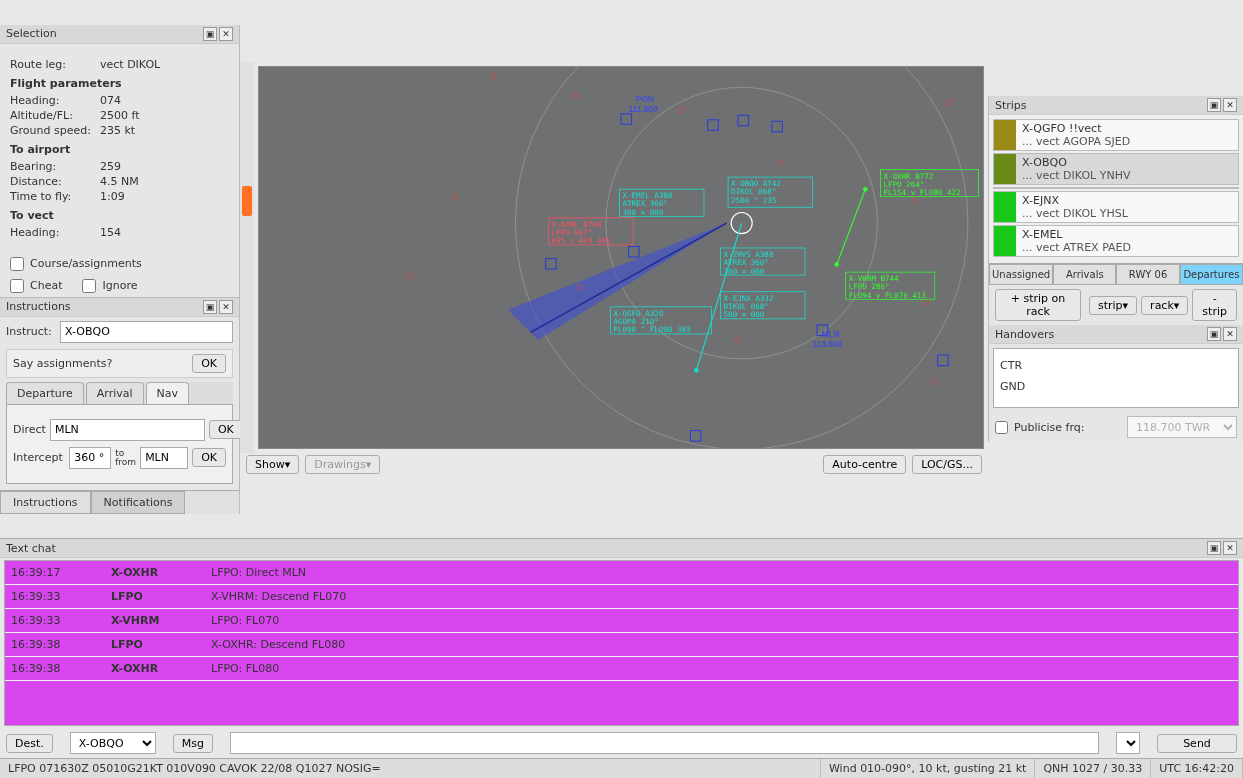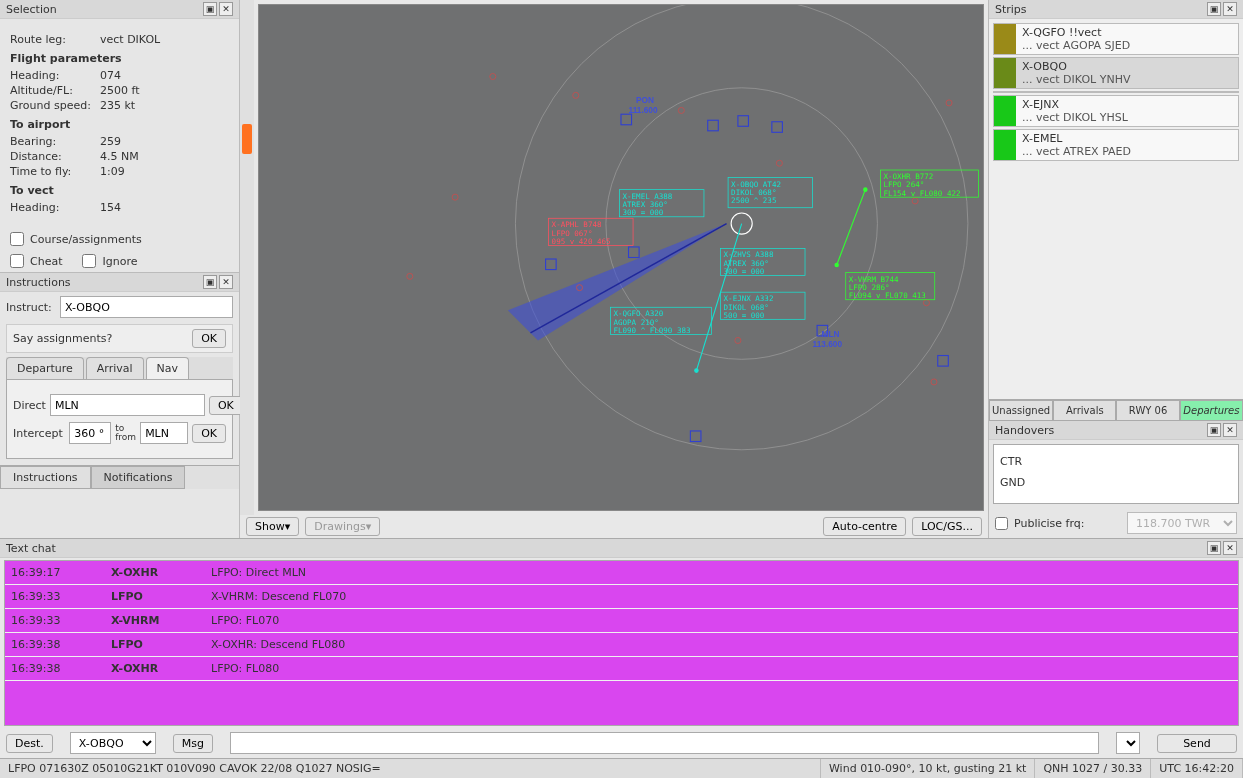--- a/index.html
+++ b/index.html
@@ -1,21 +1,21 @@
 <!DOCTYPE html>
 <html><head>
 <meta charset="utf-8">
 <style>
 * { box-sizing: border-box; margin: 0; padding: 0; font-family: "DejaVu Sans", Arial, sans-serif; }
 body { background: #e8e8e8; font-size: 11px; color: #333; width: 1243px; height: 778px; overflow: hidden; display: flex; flex-direction: column; }
 .row { display: flex; }
 .panel-title { background: #d8d8d8; padding: 2px 6px; font-size: 11px; display: flex; align-items: center; justify-content: space-between; border-bottom: 1px solid #ccc; }
 .panel-ctrls { display: flex; gap: 2px; }
 .panel-btn { width: 14px; height: 14px; border: 1px solid #999; background: #eee; font-size: 9px; display: flex; align-items: center; justify-content: center; cursor: pointer; }
-.main-row { flex: 1; display: flex; min-height: 0; }
+.main-row { flex: 1; display: flex; min-height: 0; align-items: center; }
 .left-col { width: 240px; display: flex; flex-direction: column; border-right: 1px solid #bbb; background: #e6e6e6; }
 .center-col { flex: 1; display: flex; flex-direction: column; min-width: 0; }
 .right-col { width: 255px; display: flex; flex-direction: column; border-left: 1px solid #bbb; background: #e6e6e6; }
 .section { padding: 12px 10px; }
 .section-h { font-weight: bold; margin: 6px 0 4px; }
 .kv { display: flex; margin: 2px 0; }
 .kv .k { width: 90px; }
 .kv .v { }
 input[type=text] { background: #fff; border: 1px solid #aaa; padding: 2px 4px; font-size: 11px; height: 22px; }
 button, .btn { background: #e8e8e8; border: 1px solid #aaa; border-radius: 3px; padding: 2px 8px; font-size: 11px; cursor: pointer; }
@@ -33,21 +33,21 @@
 .radar-wrap { flex: 1; position: relative; background: #6f7071; margin: 4px; border: 1px solid #888; overflow: hidden; }
 .radar-ctrl-row { display: flex; align-items: center; gap: 6px; padding: 2px 6px; }
 .radar-ctrl-row .spacer { flex: 1; }
 .strips-list { flex: 1; overflow: auto; background: #eee; padding: 4px; }
 .strip { display: flex; border: 1px solid #bbb; margin-bottom: 2px; background: #f8f8f8; font-size: 11px; }
 .strip .color { width: 22px; }
 .strip .txt { padding: 2px 6px; flex: 1; }
 .strip .sub { color: #555; }
 .rtabs { display: flex; border-top: 1px solid #aaa; }
 .rtab { flex: 1; text-align: center; padding: 4px 2px; border: 1px solid #aaa; background: #e0e0e0; font-size: 10px; cursor: pointer; }
-.rtab.active { background: #86efac; font-style: italic; }
+.rtab.active { background: #7dd3fc; }
 .handover-body { background: #fff; border: 1px solid #aaa; margin: 4px; padding: 6px; min-height: 60px; }
 .freq-row { display: flex; align-items: center; gap: 6px; padding: 4px 6px; }
 .inst-note-tabs { display: flex; border-top: 1px solid #aaa; background: #e0e0e0; }
 .inst-note-tabs .tab2 { padding: 4px 12px; border: 1px solid #aaa; background: #e0e0e0; cursor: pointer; }
 .inst-note-tabs .tab2.sel { background: #d0d0d0; }
 .chat-panel { border-top: 1px solid #aaa; display: flex; flex-direction: column; height: 220px; }
 .chat-list { flex: 1; background: #d946ef; border: 1px solid #aaa; margin: 2px 4px; overflow: auto; }
 .chat-row { display: flex; padding: 5px 6px; border-bottom: 1px solid #f0f0f0; }
 .chat-row .t { width: 100px; }
 .chat-row .who { width: 100px; font-weight: bold; }
@@ -329,20 +329,27 @@
             <div class="sub">... vect ATREX  PAED</div>
           </div>
         </div>
       </div>
     <div class="rtabs" id="rtabs">
         <div class="rtab">Unassigned</div>
         <div class="rtab">Arrivals</div>
         <div class="rtab">RWY 06</div>
         <div class="rtab active">Departures</div>
       </div>
+    <div class="row" style="padding:4px 6px;gap:4px;align-items:center">
+      <button>+ strip on rack</button>
+      <span style="flex:1"></span>
+      <button>strip▾</button>
+      <button>rack▾</button>
+      <button>- strip</button>
+    </div>
 
     <div class="panel-title">
       <span>Handovers</span>
       <span class="panel-ctrls">
         <span class="panel-btn">▣</span>
         <span class="panel-btn">✕</span>
       </span>
     </div>
     <div class="handover-body">
       <div style="padding:4px 0">CTR</div>

